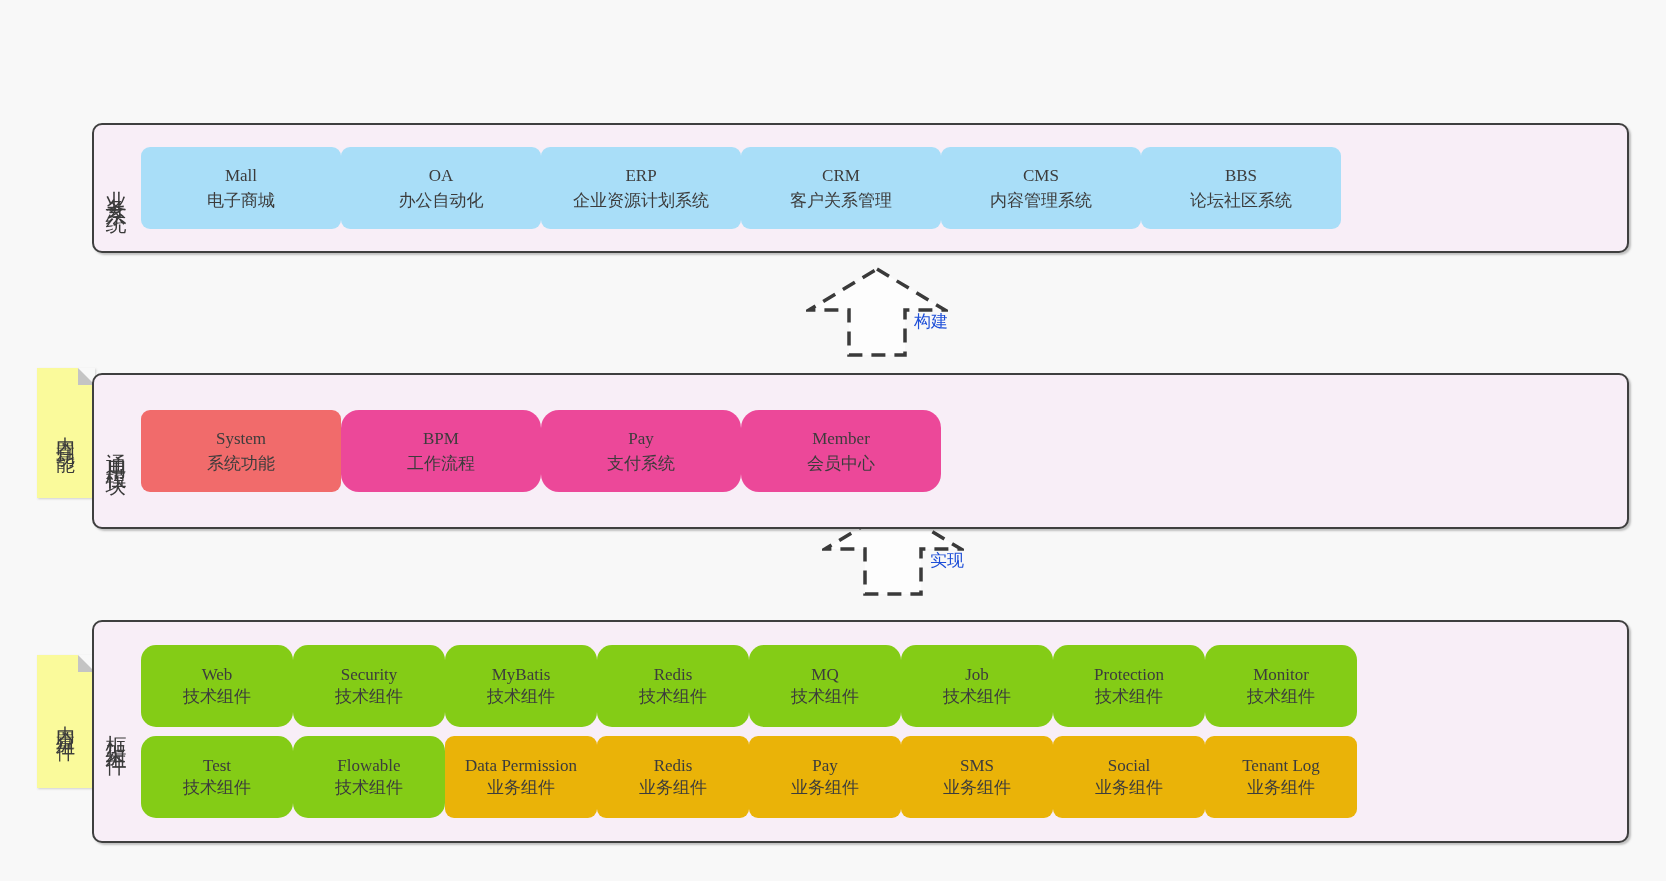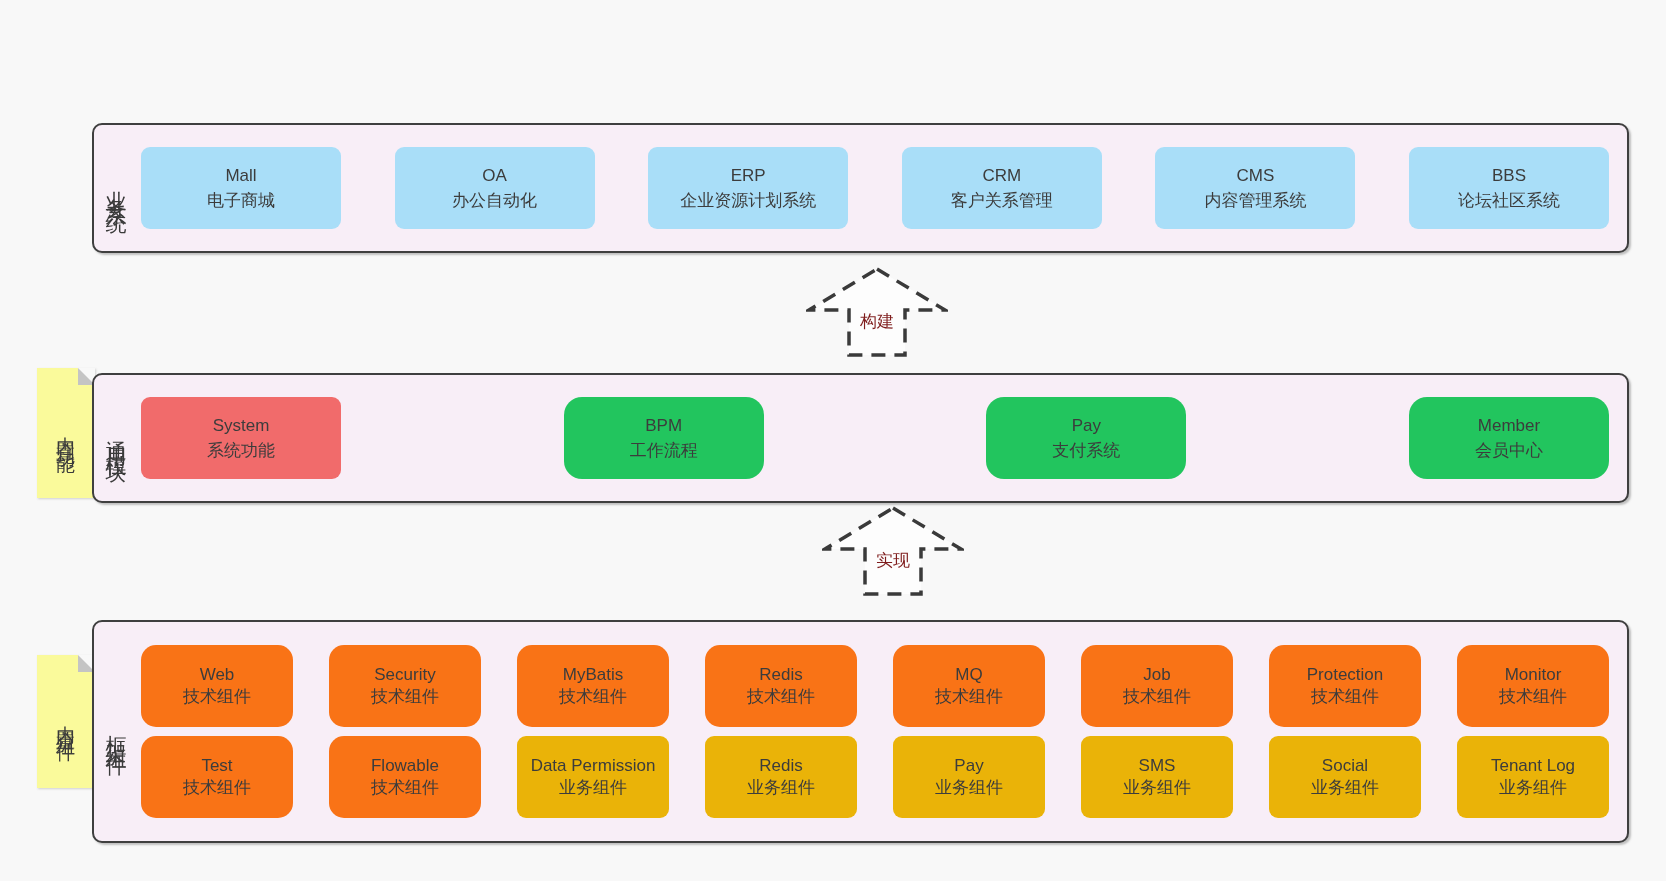--- a/index.html
+++ b/index.html
@@ -5,61 +5,61 @@
   html,body{margin:0;padding:0;background:#f8f8f8;}
   .canvas{position:relative;width:1666px;height:881px;background:#f8f8f8;
           font-family:"Liberation Sans",sans-serif;color:#3c3c3c;overflow:hidden;}
 
   
   .band{position:absolute;left:92px;width:1537px;box-sizing:border-box;
         background:#f8eef7;border:2px solid #3f3f3f;border-radius:10px;
         box-shadow:2px 2px 2px rgba(90,90,90,.35);
         display:flex;align-items:center;padding:0 18px 0 10px;z-index:2;}
   #band1{top:123px;height:130px;}
-  #band2{top:373px;height:130px;}
+  #band2{top:373px;height:156px;}
   #band3{top:620px;height:223px;padding-top:18px;padding-bottom:18px;}
 
   .band-label{writing-mode:vertical-rl;text-orientation:upright;
               font-size:21px;line-height:1;letter-spacing:7px;
               margin:0 14px 0 2px;flex:none;color:#3a3a3a;align-self:center;}
 
-  .brow{flex:1;display:flex;justify-content:space-between;align-items:center;}
+  .brow{flex:1;display:flex;justify-content:flex-start;align-items:center;font-family:Liberation Serif, serif;}
   .rows{flex:1;display:flex;flex-direction:column;justify-content:space-between;align-self:stretch;}
 
   
   .box{height:82px;border-radius:9px;display:flex;flex-direction:column;
        justify-content:center;text-align:center;font-size:17px;line-height:1.5;
        padding:0 4px;box-sizing:border-box;}
   .w200{width:200px;}
   .w152{width:152px;line-height:1.3;}
   .blue{background:#a9def8;}
   .red{background:#f16b6b;}
-  .pink{background:#22c55e;border-radius:18px;}
-  .gdark{background:#f97316;border-radius:15px;}
+  .pink{background:#ec4899;border-radius:18px;}
+  .gdark{background:#84cc16;border-radius:15px;}
   .glight{background:#eab308;}
   .box-name,.box-desc{display:block;}
 
   
   .sticky{position:absolute;left:37px;width:58px;background:#fafa9b;z-index:1;
           display:flex;align-items:center;justify-content:center;
           box-shadow:1px 1px 2px rgba(120,120,120,.3);}
   #sticky1{top:368px;height:130px;}
   #sticky2{top:655px;height:133px;}
   .fold{position:absolute;top:0;right:0;width:17px;height:17px;
         background:linear-gradient(to bottom left,#f8f8f8 0 49%,#c4c4c4 51% 100%);}
   .sticky-label{writing-mode:vertical-rl;text-orientation:upright;
                 font-size:19px;line-height:1;letter-spacing:6px;color:#3a3a3a;}
 
   
   .arrow{position:absolute;width:142px;height:92px;z-index:1;}
   #arrow1{left:806px;top:266px;}
   #arrow2{left:822px;top:505px;}
   .arrow svg{display:block;width:100%;height:100%;}
-  .arrow-label{position:absolute;left:0;right:0;top:44px;text-align:center;
-               font-size:17px;color:#7f1d1d;}
+  .arrow-label{position:absolute;left:0;right:0;top:44px;text-align:right;
+               font-size:17px;color:#1d4ed8;}
 </style>
 </head>
 <body>
 
 <div class="canvas">
 
   <div class="band" id="band1">
     <div class="band-label">业务系统</div>
     <div class="brow">
       <div class="box w200 blue">

